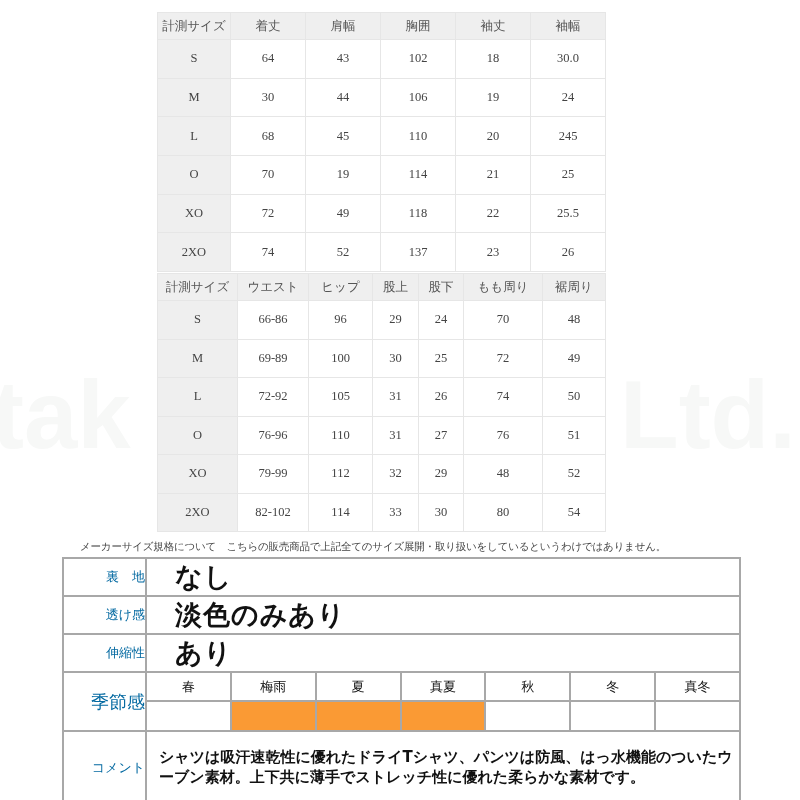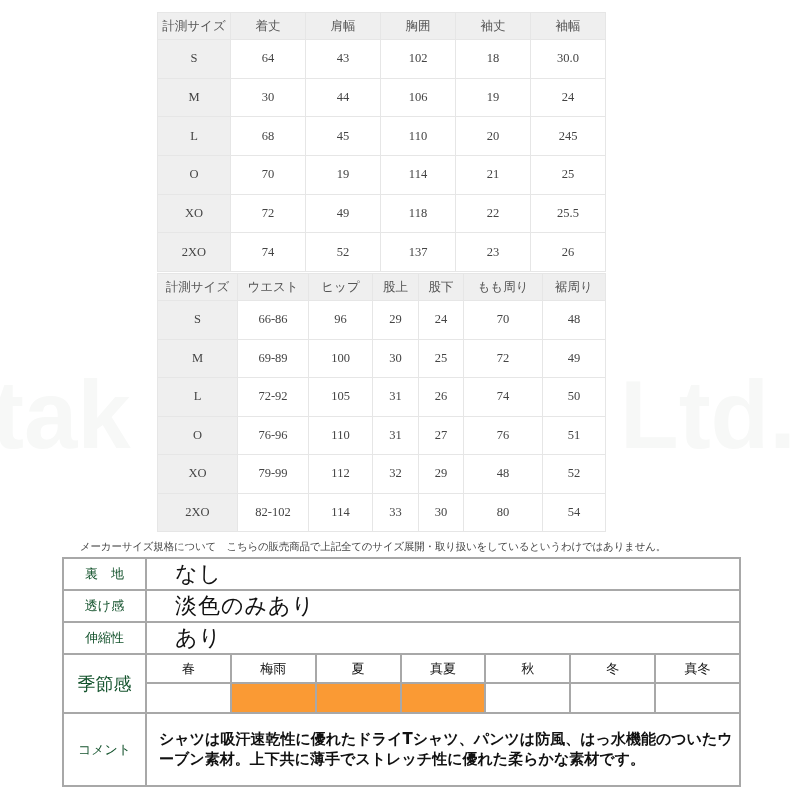--- a/index.html
+++ b/index.html
@@ -13,22 +13,22 @@
   table.size td.sz { background:#efefef; }
   #t1 { top:12px; width:448px; }
   #t1 th { height:26px; }
   #t1 td { height:37.7px; }
   #t2 { top:273px; width:448px; }
   #t2 th { height:26px; }
   #t2 td { height:37.5px; }
   .note { position:absolute; top:530px; left:80px; font-size:10.5px; color:#444; white-space:nowrap; font-family:"DejaVu Sans", sans-serif; letter-spacing:-0.2px;margin-top:10px; }
   table.spec { position:absolute; left:62px; top:557px; width:679px; border-collapse:collapse; table-layout:fixed; border:2px solid #999; font-family:"DejaVu Sans", sans-serif; }
   table.spec td { border:2px solid #a8a8a8; padding:0; color:#111; }
-  table.spec td.lbl { width:81px; text-align:center; font-size:13px; color:#14532d; }
-  table.spec td.big { font-size:22px; font-weight:normal; padding-left:28px; height:30px; letter-spacing:1px; }
+  table.spec td.lbl { width:81px; text-align:right; font-size:13px; color:#0369a1; }
+  table.spec td.big { font-size:27px; font-weight:bold; padding-left:28px; height:30px; letter-spacing:1px; }
   table.spec td.season { text-align:center; font-size:13px; height:27px; border-width:1px 2px; }
   table.spec td.scell { height:28px; }
   table.spec td.on { background:#fa9a34; }
   table.spec td.comment { font-size:15px; font-weight:bold; line-height:20px; padding:2px 6px 3px 12px; height:66px; }
 </style>
 </head>
 <body>
 
 <div class="watermark">
   <span class="wl">tak</span>

